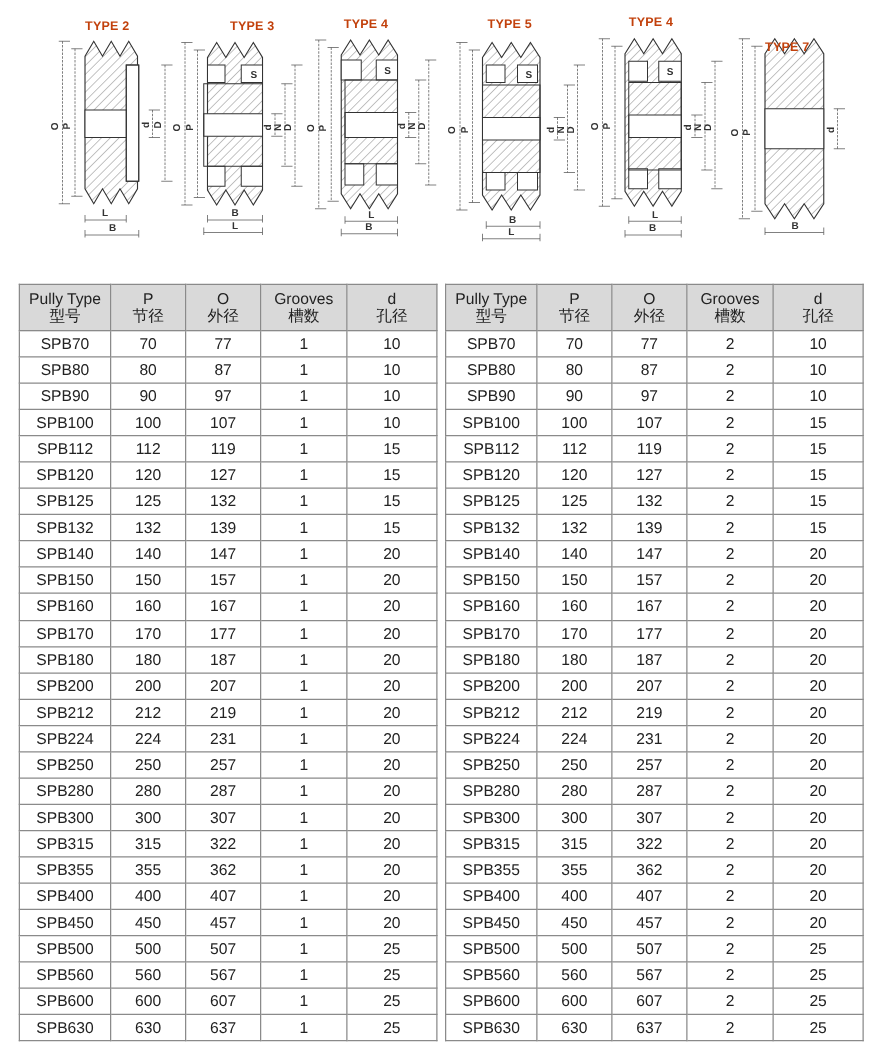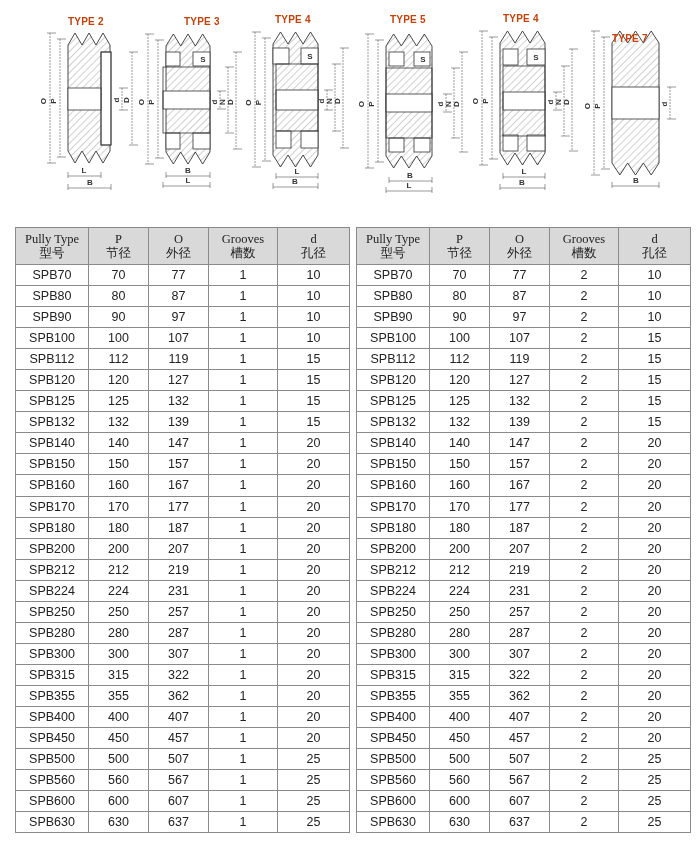--- a/index.html
+++ b/index.html
@@ -9,21 +9,21 @@
   .diag-title { position:absolute; font-family:"Liberation Sans", sans-serif; font-weight:bold; font-size:10px; color:#c2410c; letter-spacing:0.2px; white-space:nowrap; }
   .lbl { font-family:"Liberation Sans", sans-serif; font-size:8px; font-weight:bold; fill:#333; }
 
   table.spec { position:absolute; top:227px; border-collapse:collapse; table-layout:fixed; border:1.5px solid #555; }
   table.spec td, table.spec th { border:1px solid #8a8a8a; text-align:center; padding:0; font-size:12.5px; font-weight:normal; color:#222; }
   table.spec th { background:#d9d9d9; height:36px; line-height:14px; font-size:12.5px; }
   table.spec td { height:20.05px; line-height:20px; }
   .t-left { left:15px; width:334px; }
   .t-right { left:356px; width:333px; }
   col.c1 { width:73px; } col.c2 { width:60px; } col.c3 { width:60px; } col.c4 { width:69px; } col.c5 { width:72px; }
-  .hdr-en, .hdr-zh { display:block;font-family:Liberation Serif, serif; }
+  .hdr-en, .hdr-zh { display:block; }
 </style>
 </head>
 <body>
 
 <div class="diagrams">
   <div class="diag" id="diag-0" style="left:0px;">
     <div class="diag-title" style="left:68px;top:16px;">TYPE 2</div>
   </div>
   <div class="diag" id="diag-1" style="left:0px;">
     <div class="diag-title" style="left:184px;top:16px;">TYPE 3</div>

